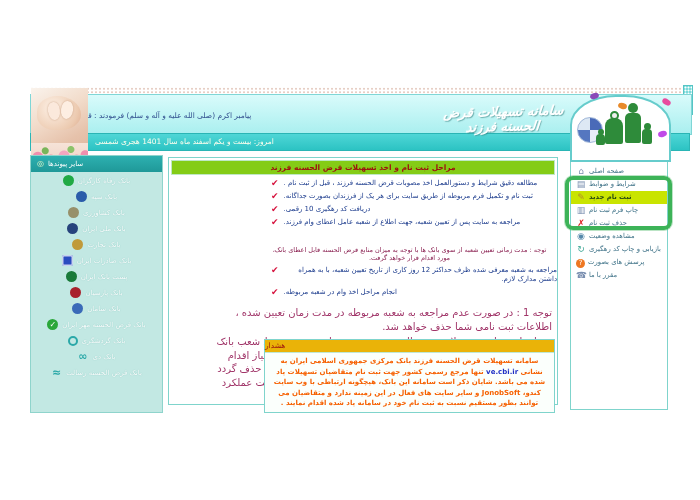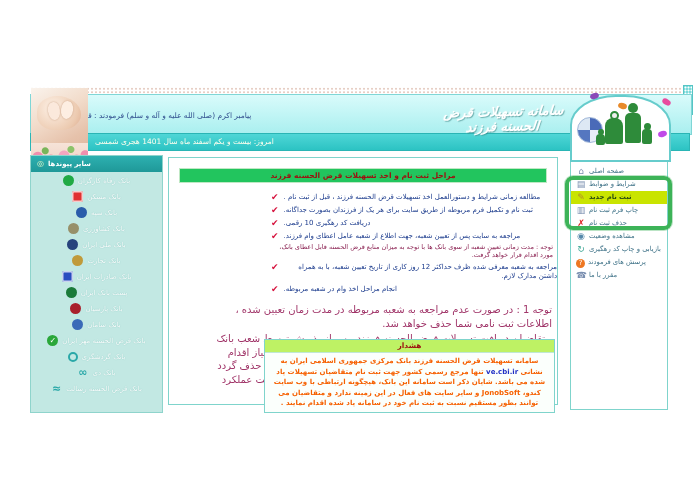--- a/index.html
+++ b/index.html
@@ -60,51 +60,51 @@
   .butterfly{position:absolute;width:9px;height:6px;border-radius:50% 50% 50% 50%;}
   .bf1{background:#8a4ab8;left:18px;top:-4px;transform:rotate(-20deg);}
   .bf2{background:#e88a2a;left:46px;top:6px;transform:rotate(15deg);}
   .bf3{background:#e84a9e;left:90px;top:2px;transform:rotate(30deg);}
   .bf4{background:#c04ae8;left:86px;top:34px;transform:rotate(-15deg);}
 
   
   .lsb{position:absolute;left:30px;top:155px;width:133px;height:258px;
     background:#c2e8e3;border:1px solid #8fd4cc;box-sizing:border-box;}
   .lsb-head{height:16px;background:linear-gradient(#2db0b0,#1f9898);color:#fff;
-    font-size:7px;line-height:16px;padding-left:6px;font-weight:bold;}
+    font-size:7px;line-height:16px;padding-left:6px;}
   .lsb-head .hicon{display:inline-block;color:#e8f8c8;font-size:8px;margin-right:4px;}
   .bank{height:16px;line-height:16px;text-align:center;white-space:nowrap;cursor:pointer;}
   .bank .blabel{font-size:7px;color:#fff;text-shadow:0 0 1px #6fb8b0;vertical-align:middle;}
 
   .bicon,.micon{display:inline-block;vertical-align:middle;text-align:center;}
   .bicon{width:11px;height:11px;margin-right:4px;font-size:8px;line-height:11px;color:#fff;}
   .bicon.circle{border-radius:50%;}
   .bicon.square{border-radius:2px;box-shadow:inset 0 0 0 1.5px rgba(255,255,255,.75);}
   .bicon.ring{border-radius:50%;border:2.5px solid #2aa8a8;width:6px;height:6px;background:transparent;}
   .bicon.glyph{font-size:11px;line-height:11px;font-weight:bold;}
 
   
   .content{position:absolute;left:168px;top:157px;width:390px;height:248px;background:#fff;
     border:1px solid #7fd4cc;box-sizing:border-box;}
-  .ctitle{height:13px;margin:10px;background:#22c55e;border:1px solid #bfe8c4;
+  .ctitle{height:13px;margin:2px;background:#84cc16;border:1px solid #bfe8c4;
     color:#9c1010;font-weight:bold;font-size:7.5px;line-height:13px;text-align:center;direction:rtl;}
   .steps{margin-top:4px;}
   .step{display:flex;align-items:flex-start;padding-left:102px;margin:4px 0 0 0;}
   .chk{color:#d6103c;font-size:9px;line-height:9px;margin-right:5px;font-weight:bold;}
   .stext{font-size:7px;color:#1a3a8c;direction:rtl;unicode-bidi:isolate;line-height:9px;}
-  .snote{margin:2px 4px 0 97px;font-size:6.5px;color:#8b2252;direction:rtl;text-align:right;line-height:8px;}
+  .snote{margin:19px 4px 0 97px;font-size:6.5px;color:#8b2252;direction:rtl;text-align:center;line-height:8px;}
   .fnotes{margin-top:9px;padding:0 5px;color:#a03468;font-size:10px;line-height:1.35;direction:rtl;margin-left:41px;}
   .fnote-line{text-align:right;margin-top:2px;}
   .fnote-par{text-align:center;margin-top:2px;}
 
   
   .warn{position:absolute;right:2px;top:181px;width:291px;background:#fbfffc;
     border:1px solid #7fd4cc;box-sizing:border-box;}
-  .warn-head{height:12px;background:#bef264;border-bottom:1px solid #bfe8d4;
-    color:#9c1010;font-weight:bold;font-size:7.5px;line-height:12px;text-align:center;}
+  .warn-head{height:12px;background:#eab308;border-bottom:1px solid #bfe8d4;
+    color:#9c1010;font-weight:normal;font-size:7.5px;line-height:12px;text-align:left;}
   .warn-body{padding:3px 4px;font-size:7px;font-weight:bold;color:#f66000;
     direction:rtl;text-align:center;line-height:1.5;}
   .warn-link{color:#1f2fc4;cursor:pointer;}
 
   
   .menu{position:absolute;left:570px;top:160px;width:98px;height:250px;background:#fff;
     border:1px solid #7fd4cc;box-sizing:border-box;padding-top:4px;}
   .mitem{height:13px;line-height:13px;padding-left:5px;font-size:6.8px;color:#3c7086;
     white-space:nowrap;cursor:pointer;}
   .mitem span[dir]{vertical-align:middle;}
@@ -158,23 +158,20 @@
   <div class="lsb">
     <div class="lsb-head">
       <span class="hicon">◎</span><span dir="rtl">سایر پیوندها</span>
     </div>
     <div>
 
         <div class="bank">
           <span class="bicon circle" style="background: rgb(31, 169, 68);"></span><span class="blabel" dir="rtl">بانک رفاه کارگران</span>
         </div>
         <div class="bank">
-          <span class="bicon square" style="background: rgb(224, 48, 48);"></span><span class="blabel" dir="rtl">بانک مسکن</span>
-        </div>
-        <div class="bank">
           <span class="bicon circle" style="background: rgb(42, 92, 170);"></span><span class="blabel" dir="rtl">بانک سپه</span>
         </div>
         <div class="bank">
           <span class="bicon circle" style="background: rgb(151, 144, 106);"></span><span class="blabel" dir="rtl">بانک کشاورزی</span>
         </div>
         <div class="bank">
           <span class="bicon circle" style="background: rgb(39, 67, 124);"></span><span class="blabel" dir="rtl">بانک ملی ایران</span>
         </div>
         <div class="bank">
           <span class="bicon circle" style="background: rgb(192, 154, 58);"></span><span class="blabel" dir="rtl">بانک تجارت</span>
@@ -207,21 +204,21 @@
   </div>
 
   <div class="content">
     <div class="ctitle">مراحل ثبت نام و اخذ تسهیلات قرض الحسنه فرزند</div>
 
     <div class="steps">
 
     <div class="step-row">
           <div class="step">
             <span class="chk">✔</span>
-            <span class="stext" dir="rtl">مطالعه زمانی شرایط و دستورالعمل اخذ تسهیلات قرض الحسنه فرزند ، قبل از ثبت نام .</span>
+            <span class="stext" dir="rtl">مطالعه دقیق شرایط و دستورالعمل اخذ مصوبات قرض الحسنه فرزند ، قبل از ثبت نام .</span>
           </div>
 
         </div>
         <div class="step-row">
           <div class="step">
             <span class="chk">✔</span>
             <span class="stext" dir="rtl">ثبت نام و تکمیل فرم مربوطه از طریق سایت برای هر یک از فرزندان بصورت جداگانه.</span>
           </div>
 
         </div>
@@ -287,21 +284,21 @@
       <div class="mitem">
         <span class="micon glyph" style="color: rgb(221, 34, 34);">✗</span><span dir="rtl">حذف ثبت نام</span>
       </div>
       <div class="mitem">
         <span class="micon glyph" style="color: rgb(85, 136, 170);">◉</span><span dir="rtl">مشاهده وضعیت</span>
       </div>
       <div class="mitem">
         <span class="micon glyph" style="color: rgb(68, 170, 153);">↻</span><span dir="rtl">بازیابی و چاپ کد رهگیری</span>
       </div>
       <div class="mitem">
-        <span class="micon circle" style="background: rgb(238, 119, 34);">?</span><span dir="rtl">پرسش های فرمودند</span>
+        <span class="micon circle" style="background: rgb(238, 119, 34);">?</span><span dir="rtl">پرسش های بصورت</span>
       </div>
       <div class="mitem">
         <span class="micon glyph" style="color: rgb(122, 143, 176);">☎</span><span dir="rtl">مقرر با ما</span>
       </div>
     </div>
 
   <div class="annot"></div>
 
 </div>
 

